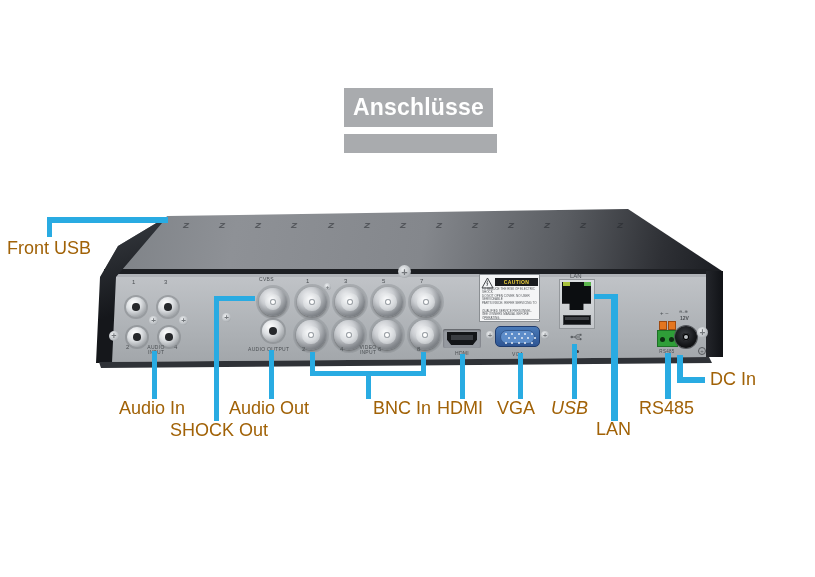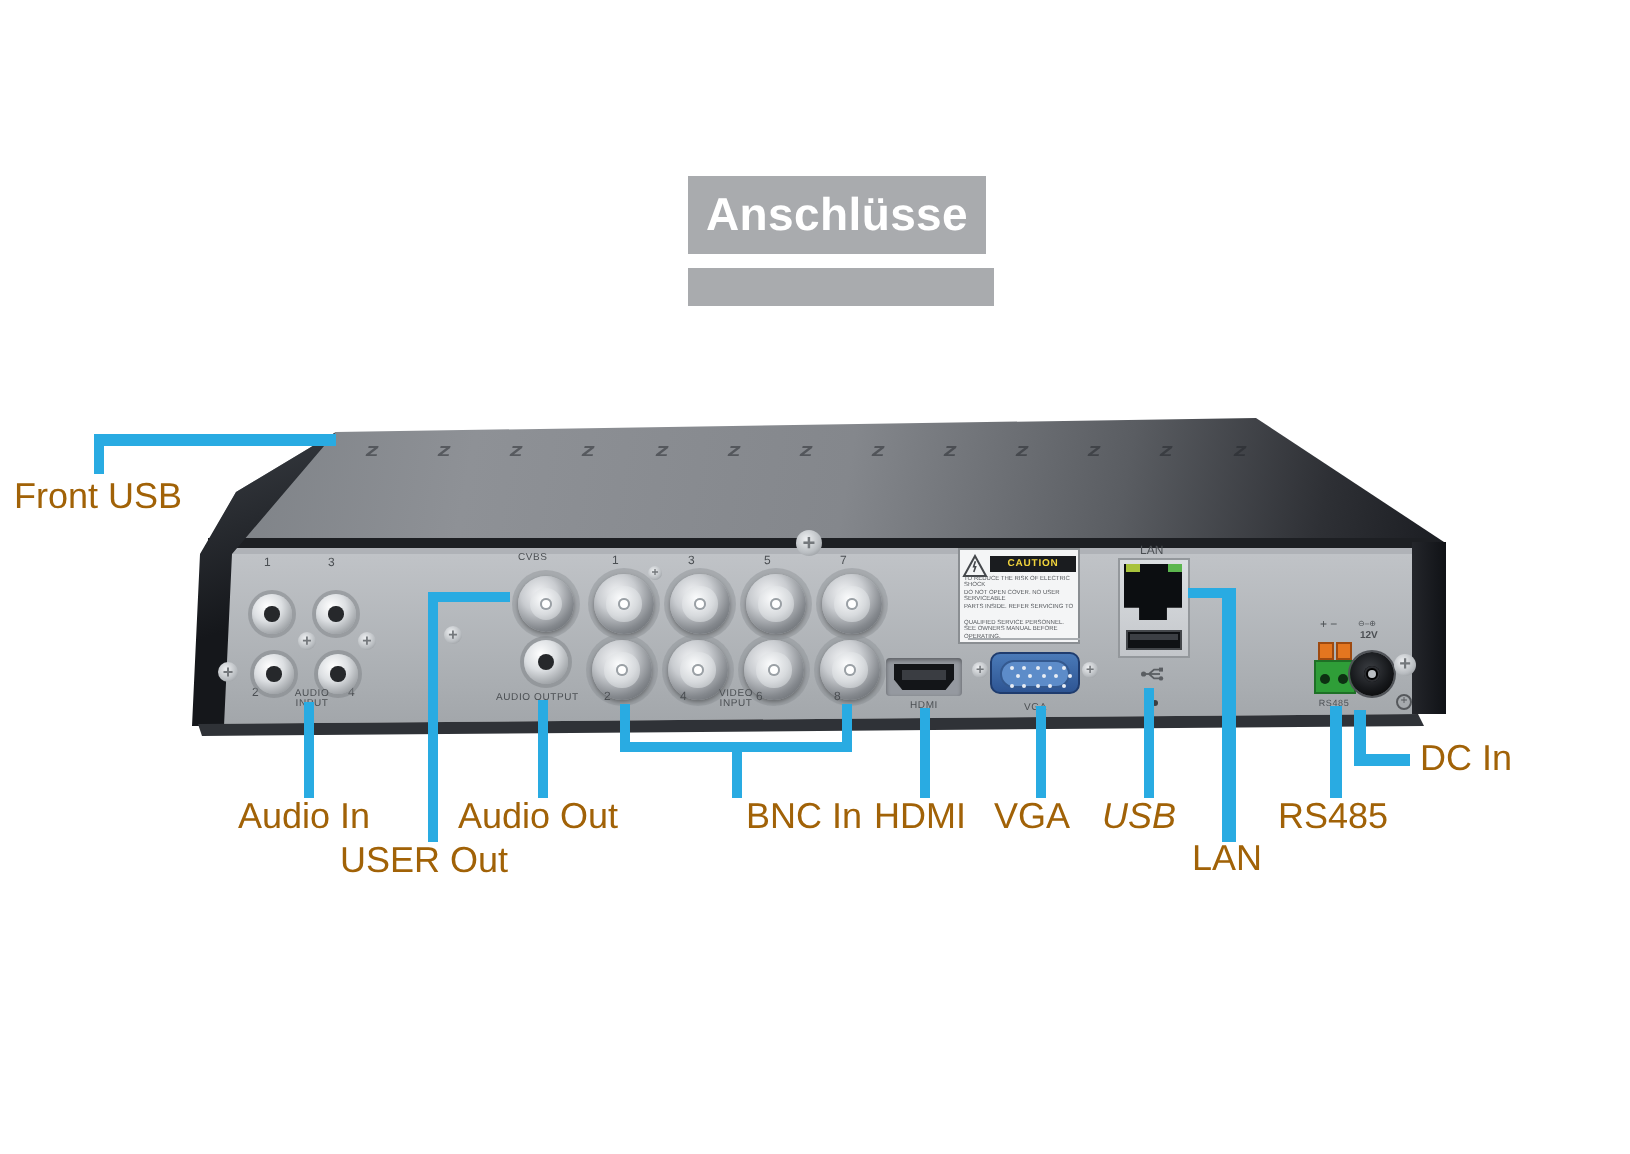--- a/index.html
+++ b/index.html
@@ -288,21 +288,21 @@
 <div class="line" style="left:518px;top:353px;width:5px;height:46px;"></div>
 <div class="line" style="left:572px;top:344px;width:5px;height:55px;"></div>
 <div class="line" style="left:594px;top:294px;width:24px;height:5px;"></div>
 <div class="line" style="left:611px;top:294px;width:7px;height:127px;"></div>
 <div class="line" style="left:665px;top:353px;width:6px;height:46px;"></div>
 <div class="line" style="left:677px;top:355px;width:6px;height:28px;"></div>
 <div class="line" style="left:677px;top:377px;width:28px;height:6px;"></div>
 
 <span class="lbl" style="left:7px;top:239px;">Front USB</span>
 <span class="lbl" style="left:119px;top:399px;">Audio In</span>
-<span class="lbl" style="left:170px;top:421px;">USER Out</span>
+<span class="lbl" style="left:170px;top:421px;">SHOCK Out</span>
 <span class="lbl" style="left:229px;top:399px;">Audio Out</span>
 <span class="lbl" style="left:337px;top:399px;margin-left:36px;">BNC In</span>
 <span class="lbl" style="left:437px;top:399px;">HDMI</span>
 <span class="lbl" style="left:497px;top:399px;">VGA</span>
 <span class="lbl" style="left:551px;top:399px;font-style:italic;">USB</span>
 <span class="lbl" style="left:596px;top:420px;">LAN</span>
 <span class="lbl" style="left:639px;top:399px;">RS485</span>
 <span class="lbl" style="left:710px;top:370px;">DC In</span>
 
 </body></html>

